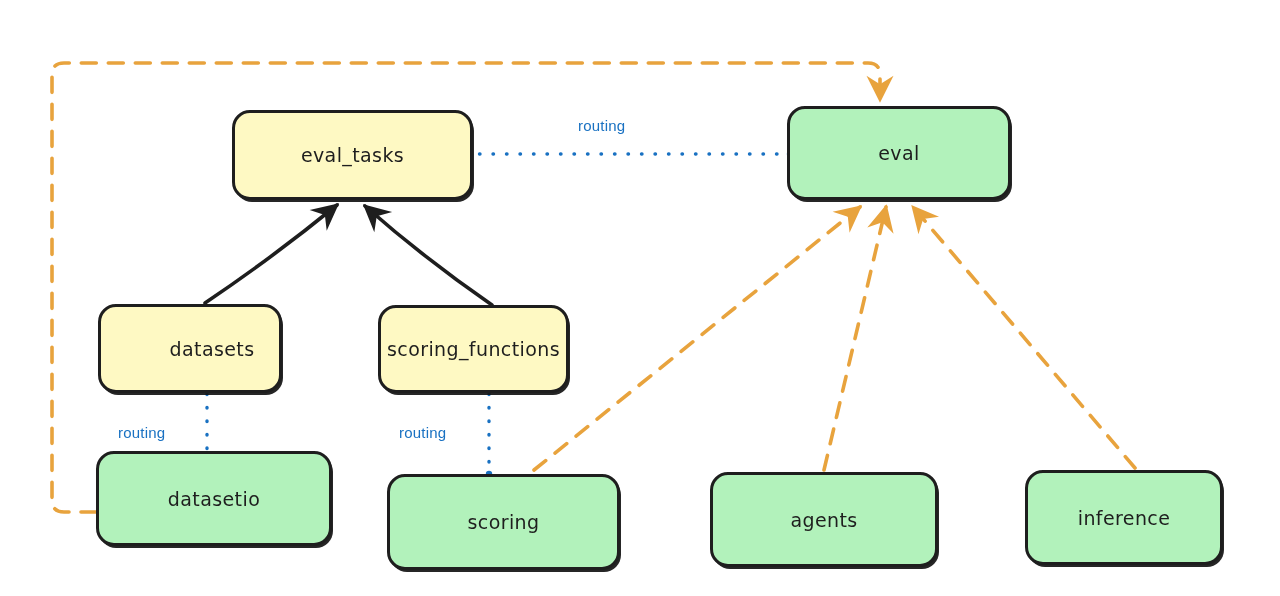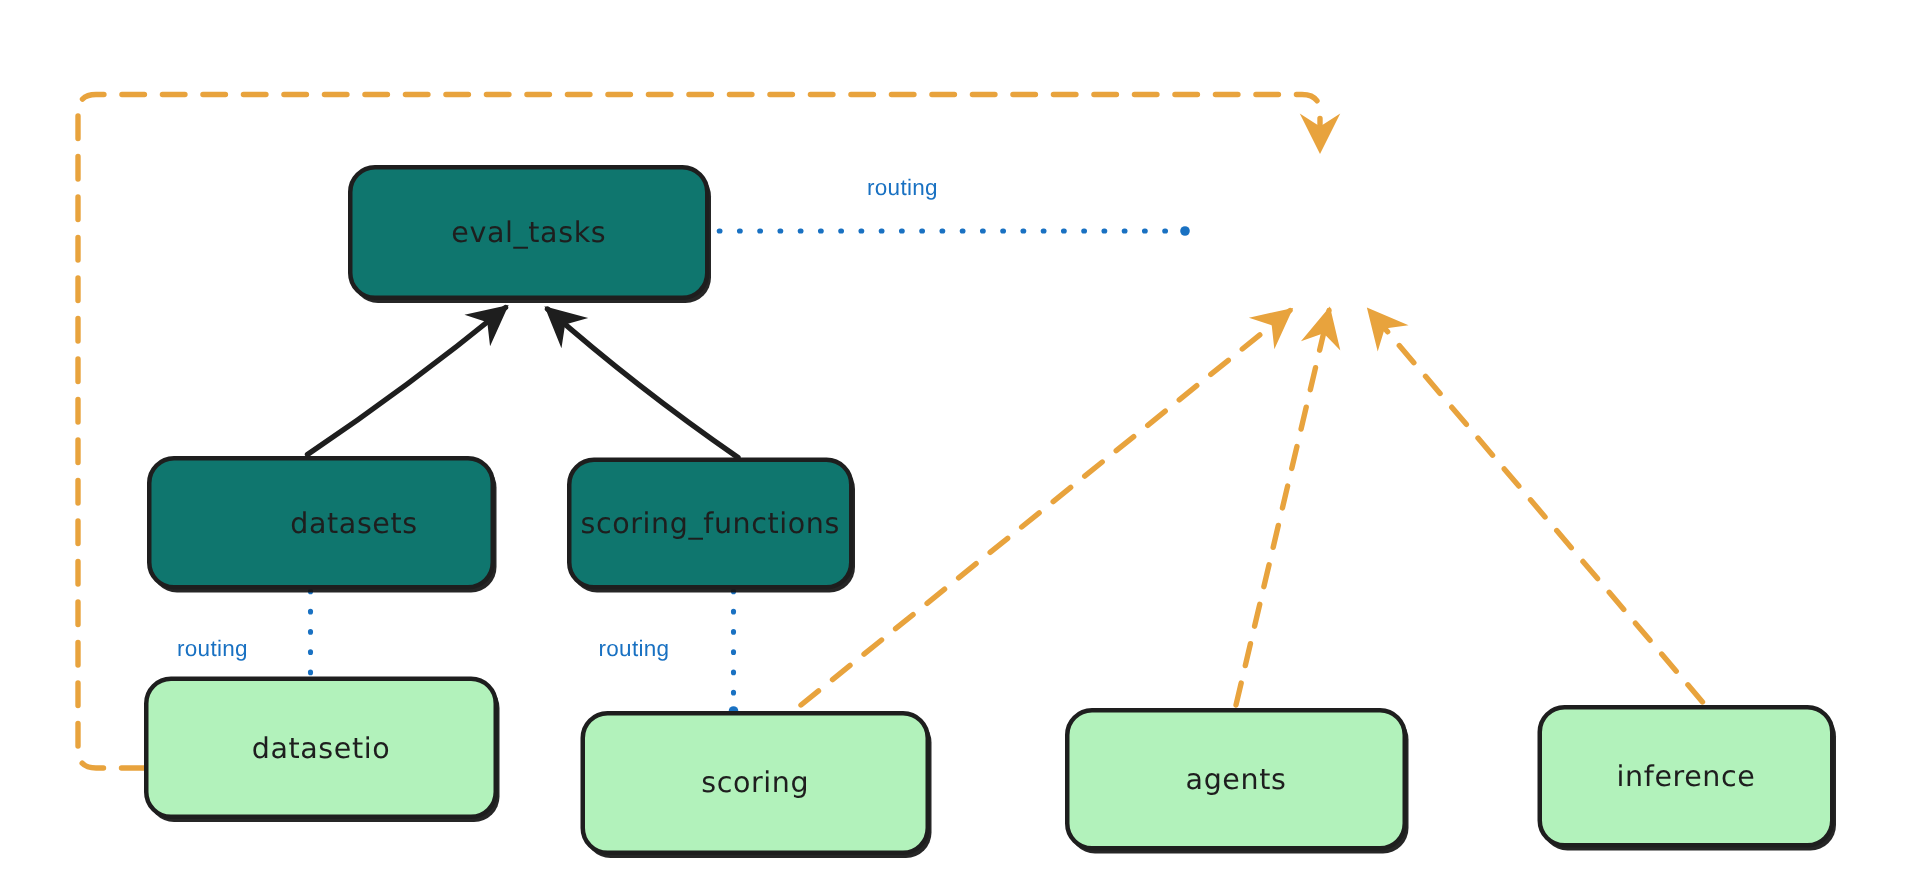--- a/index.html
+++ b/index.html
@@ -35,21 +35,21 @@
     justify-content: center;
     box-shadow: 2px 3px 0px -1px rgba(20,20,20,0.92);
   }
   .node-label {
     font-family: "DejaVu Sans", sans-serif;
     font-size: 19px;
     letter-spacing: 0.4px;
     color: #1e1e1e;
     white-space: nowrap;
   }
-  .node.blue  { background: #0f766e; text-align: right; }
+  .node.blue  { background: #fef9c3; text-align: right; }
   .node.green { background: #b2f2bb; }
 
   .edge-label {
     position: absolute;
     font-family: Liberation Sans, sans-serif;
     font-size: 15px;
     color: #1971c2;
     white-space: nowrap;
     letter-spacing: 0.2px;
   }
@@ -106,22 +106,25 @@
 
     <g>
       <path d="M 1135 468 L 913 207" fill="none" stroke="#e8a33d" stroke-width="3.6" stroke-linecap="round" stroke-dasharray="15 12" marker-end="url(#arrow-orange)"></path>
     </g>
   </svg>
 
   <div class="node blue" style="left:232px; top:110px; width:241px; height:90px;">
     <span class="node-label">eval_tasks</span>
   </div>
 
+  <div class="node green" style="left:787px; top:106px; width:224px; height:94px;">
+    <span class="node-label">eval</span>
+  </div>
 
-  <div class="node blue" style="left:98px; top:304px; width:232px; height:89px;padding-left:44px;">
+  <div class="node blue" style="left:98px; top:304px; width:184px; height:89px;padding-left:44px;">
     <span class="node-label">datasets</span>
   </div>
 
   <div class="node blue" style="left:378px; top:305px; width:191px; height:88px;">
     <span class="node-label">scoring_functions</span>
   </div>
 
   <div class="node green" style="left:96px; top:451px; width:236px; height:95px;">
     <span class="node-label">datasetio</span>
   </div>

